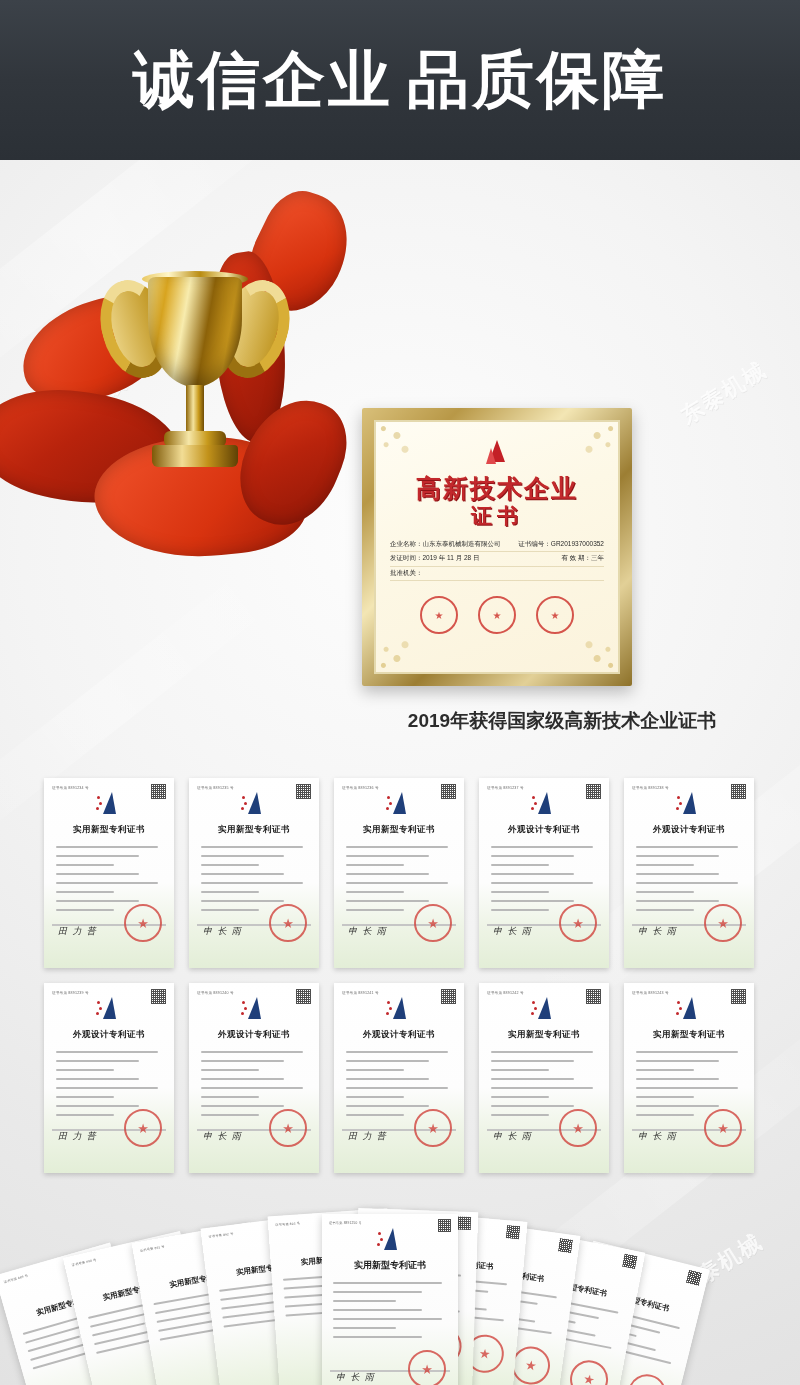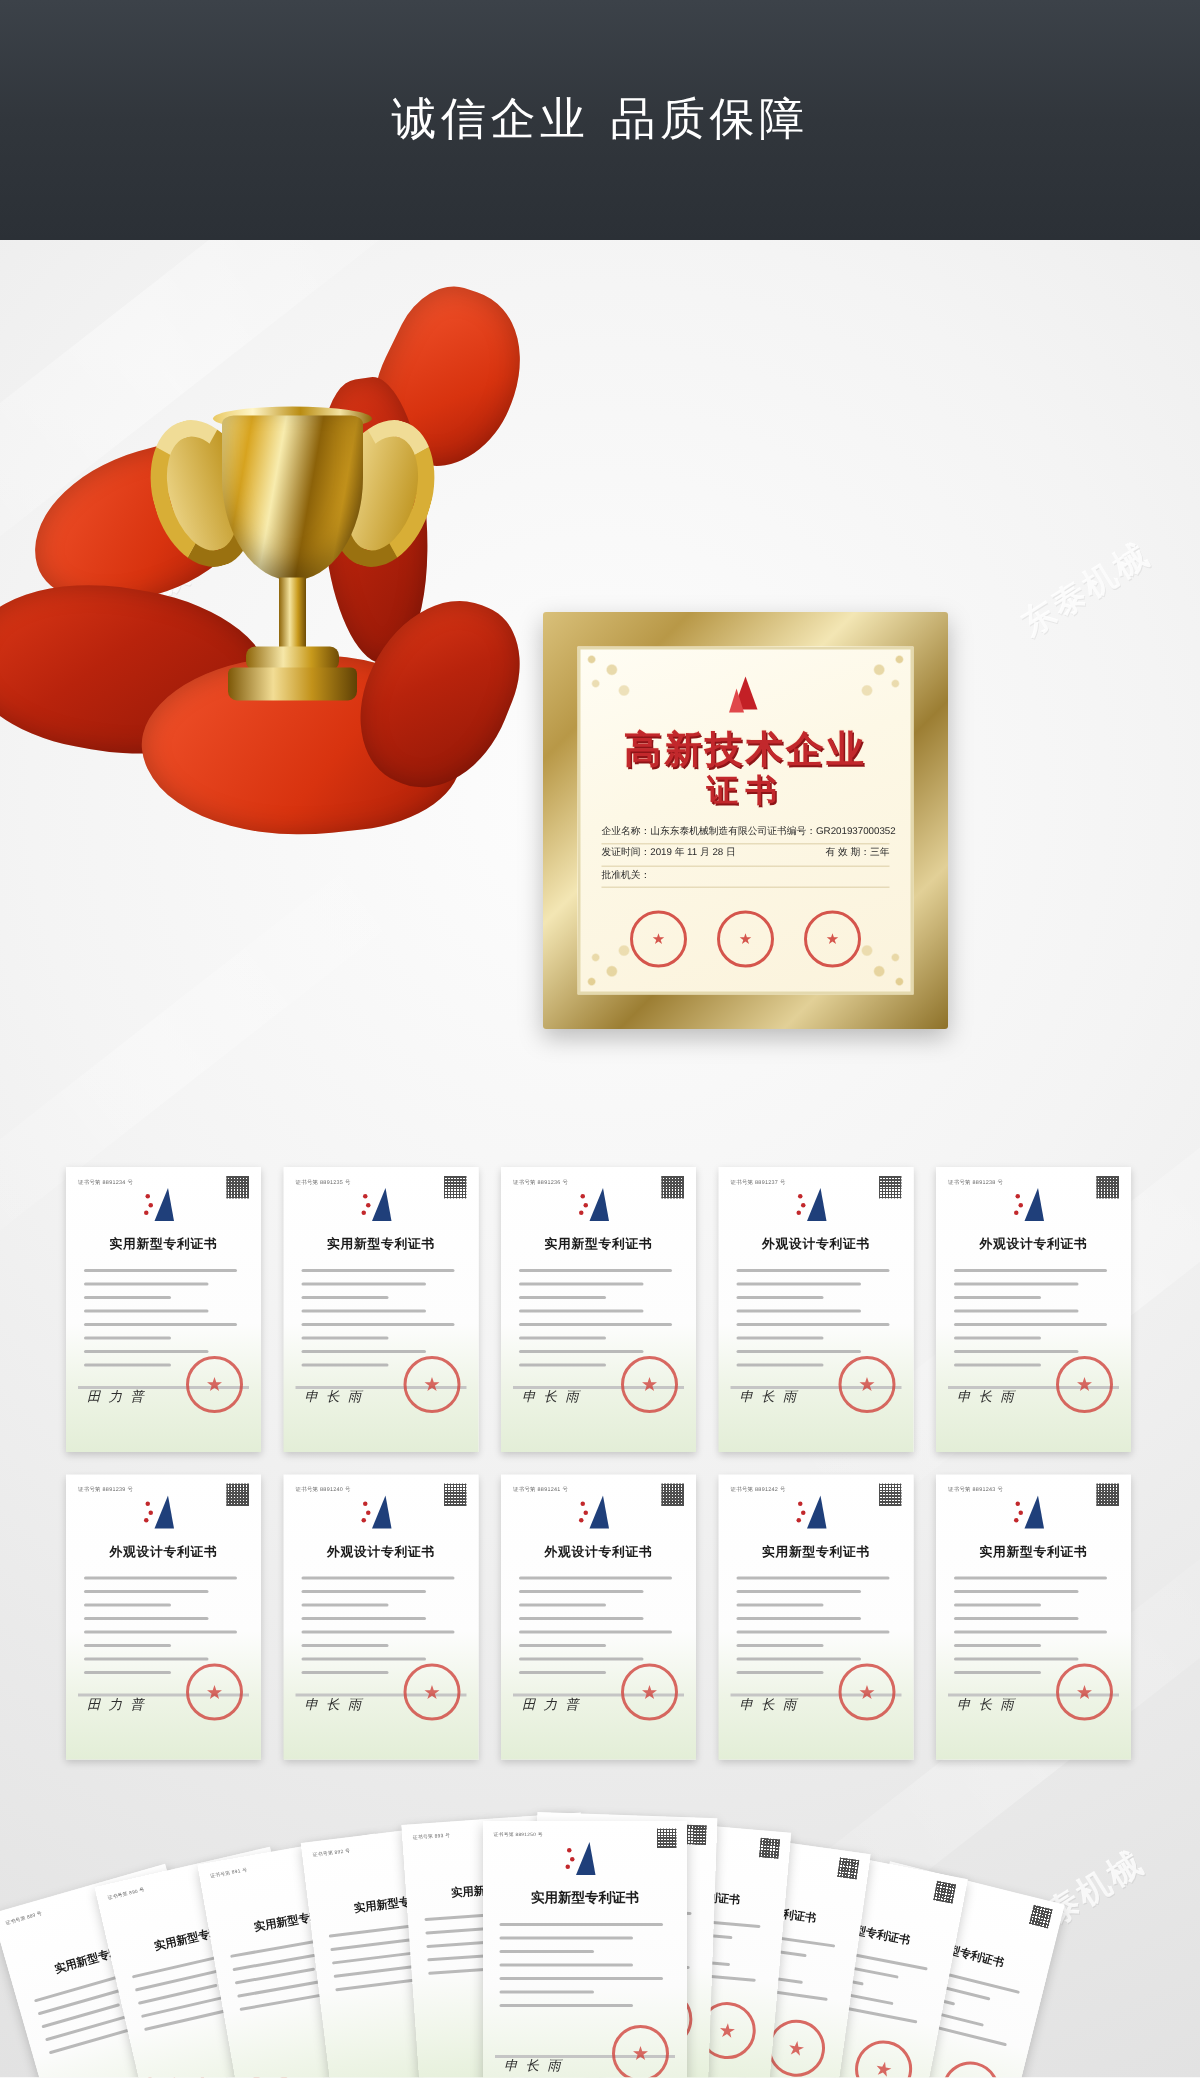--- a/index.html
+++ b/index.html
@@ -20,22 +20,22 @@
     position: relative;
     width: 800px;
     height: 160px;
     background: linear-gradient(180deg, #3c4249 0%, #31363c 50%, #2b3036 100%);
     display: flex;
     align-items: center;
     justify-content: center;
     overflow: hidden;
   }
   .banner-title {
-    font-size: 30px;
-    font-weight: normal;
+    font-size: 62px;
+    font-weight: bold;
     letter-spacing: 3px;
     white-space: nowrap;
     line-height: 1;
   }
   .banner-title .w1 { color: #ffffff; }
   .banner-title .w2 { color: #ffffff; margin-left: 14px; }
 
   
   .page-body {
     position: relative;
@@ -173,21 +173,21 @@
     transform: rotate(16deg);
   }
 
   
   .frame {
     position: absolute;
     left: 362px;
     top: 248px;
     width: 270px;
     height: 278px;
-    padding: 23px;
+    padding: 12px;
     box-sizing: border-box;
     background: linear-gradient(135deg, #d9c07a 0%, #b89847 18%, #f3e6b4 38%, #9c7e33 60%, #e2d097 80%, #8d7129 100%);
     box-shadow: 0 6px 16px rgba(0,0,0,.25);
     border-radius: 2px;
   }
   .frame-inner {
     width: 100%;
     height: 100%;
     background: linear-gradient(160deg, #fffdf4 0%, #fdf8e6 40%, #fbf3dc 100%);
     position: relative;
@@ -539,20 +539,21 @@
       </div>
 
       <div class="cert-stamps">
         <div class="stamp"></div>
         <div class="stamp"></div>
         <div class="stamp"></div>
       </div>
     </div>
   </div>
 
+  <div class="cert-caption">2019年获得国家级高新技术企业证书</div>
 
   <div class="patent-grid">
 
     <div class="patent">
       <div class="p-top">
           <span class="p-no">证书号第 8891234 号</span>
           <span class="qr"></span>
         </div>
       <div class="p-logo">
           <span class="tri"></span>

